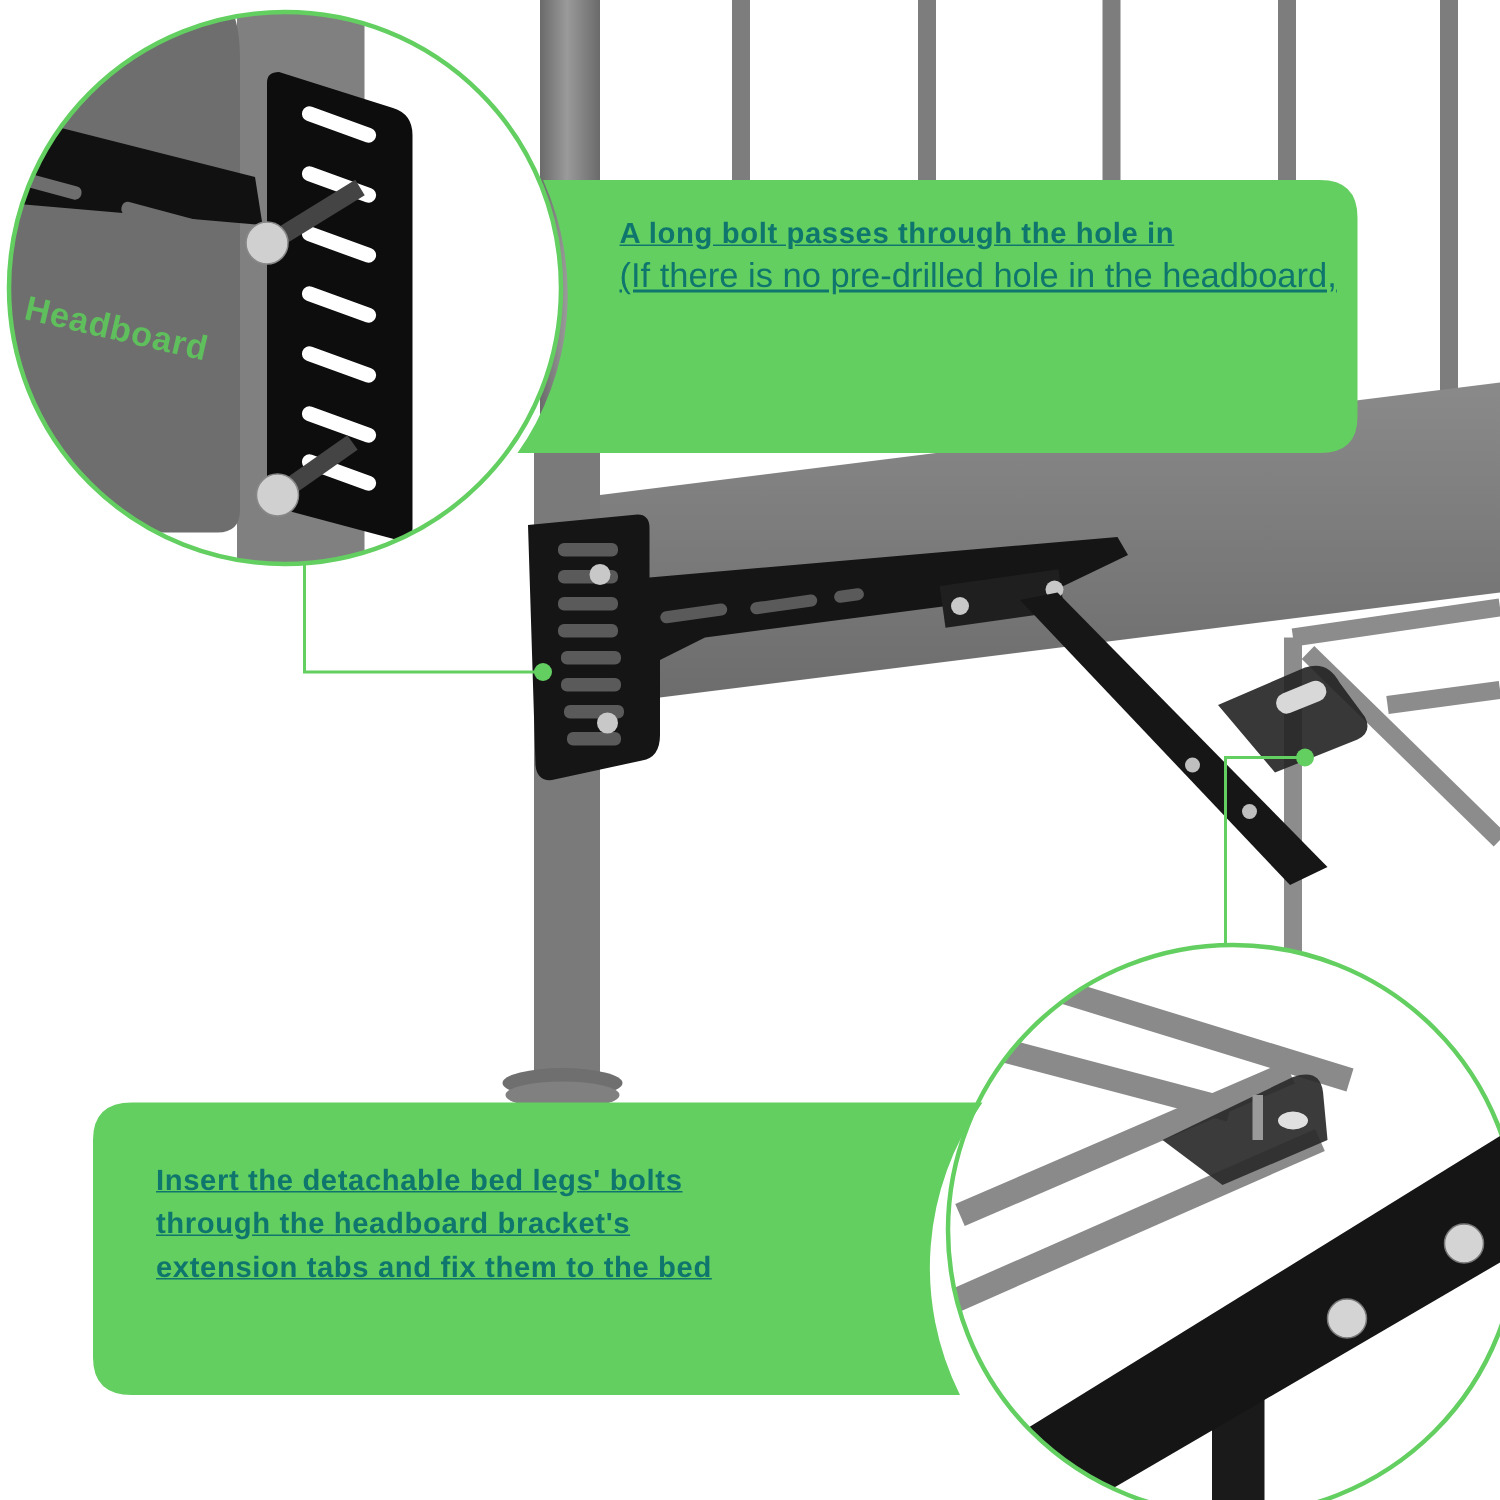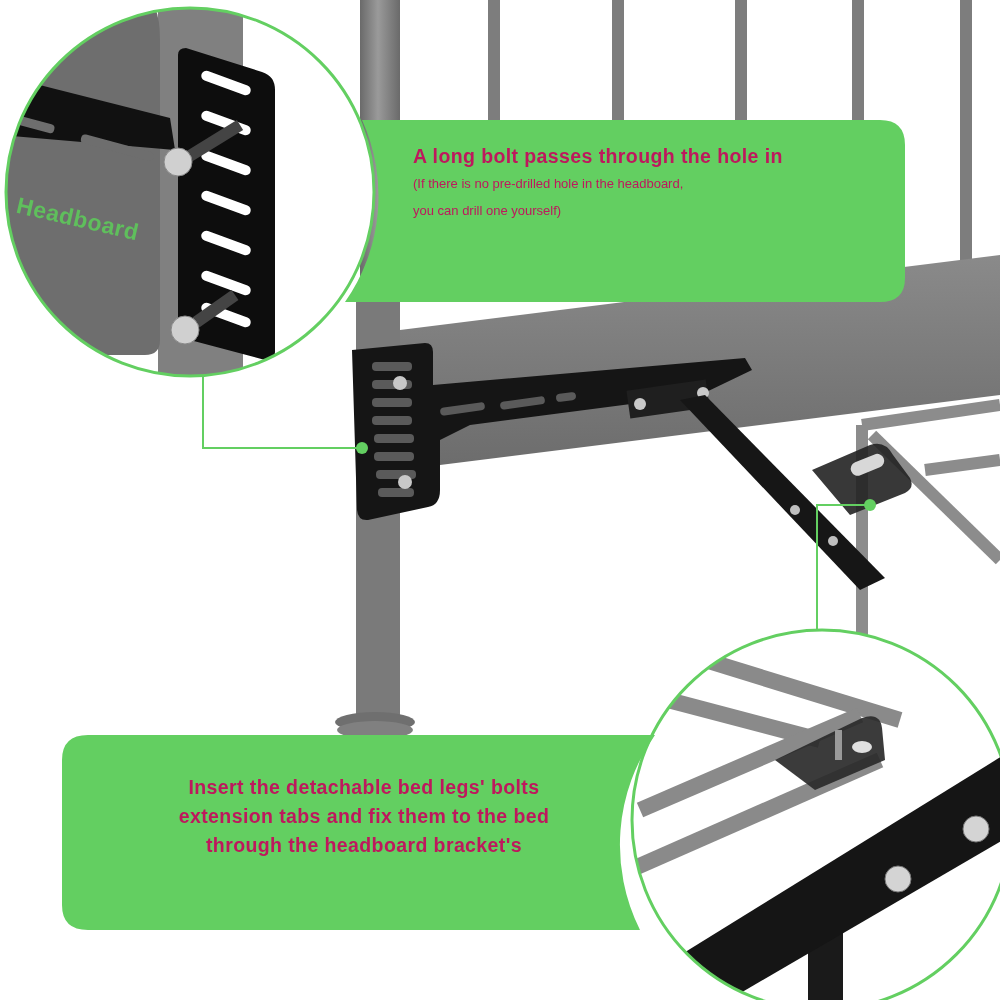--- a/index.html
+++ b/index.html
@@ -1,24 +1,24 @@
 <!DOCTYPE html>
 <html><head>
 <meta charset="utf-8">
 <style>
   html, body { margin:0; padding:0; background:#ffffff; }
   body { width:1000px; height:1000px; position:relative; overflow:hidden;
          font-family:"Liberation Sans", sans-serif; }
   .layer { position:absolute; left:0; top:0; width:1000px; height:1000px; }
-  .callout-box { position:absolute; color:#be185d; }
+  .callout-box { position:absolute; color:#0f766e;text-decoration:underline; }
   .callout-box .bold-line { font-weight:bold; font-size:19.5px; line-height:28px; letter-spacing:0.4px; }
-  .callout-box .sub-line { font-size:13px; line-height:27px; }
+  .callout-box .sub-line { font-size:23px; line-height:27px; }
   #box-top { left:413px; top:142px; width:480px; }
   #box-bottom { left:104px; top:773px; width:520px; }
-  #box-bottom .bold-line { line-height:29px;text-align:center; }
+  #box-bottom .bold-line { line-height:29px; }
   .headboard-label { position:absolute; left:20px; top:192px; color:#5fbf5c;
       font-weight:bold; font-size:23px; transform:rotate(13deg); transform-origin:left top;
       letter-spacing:0.5px; }
 </style>
 </head>
 <body>
 
 <svg class="layer" viewBox="0 0 1000 1000" xmlns="http://www.w3.org/2000/svg">
   <defs>
     <clipPath id="clip-tl">
@@ -143,20 +143,19 @@
            A184,184 0 0 0 362,120 Z" fill="#63cf61"></path>
 
   <path d="M88,735 L655,735 A190,190 0 0 0 640,930 L88,930 Q62,930 62,905 L62,760 Q62,735 88,735 Z" fill="#63cf61"></path>
 </svg>
 
 <div class="headboard-label">Headboard</div>
 
 <div class="callout-box" id="box-top">
   <div class="bold-line">A long bolt passes through the hole in</div>
   <div class="sub-line">(If there is no pre-drilled hole in the headboard,</div>
-  <div class="sub-line">you can drill one yourself)</div>
 </div>
 
 <div class="callout-box" id="box-bottom">
   <div class="bold-line">Insert the detachable bed legs' bolts</div>
+  <div class="bold-line">through the headboard bracket's</div>
   <div class="bold-line">extension tabs and fix them to the bed</div>
-  <div class="bold-line">through the headboard bracket's</div>
 </div>
 
 </body></html>

